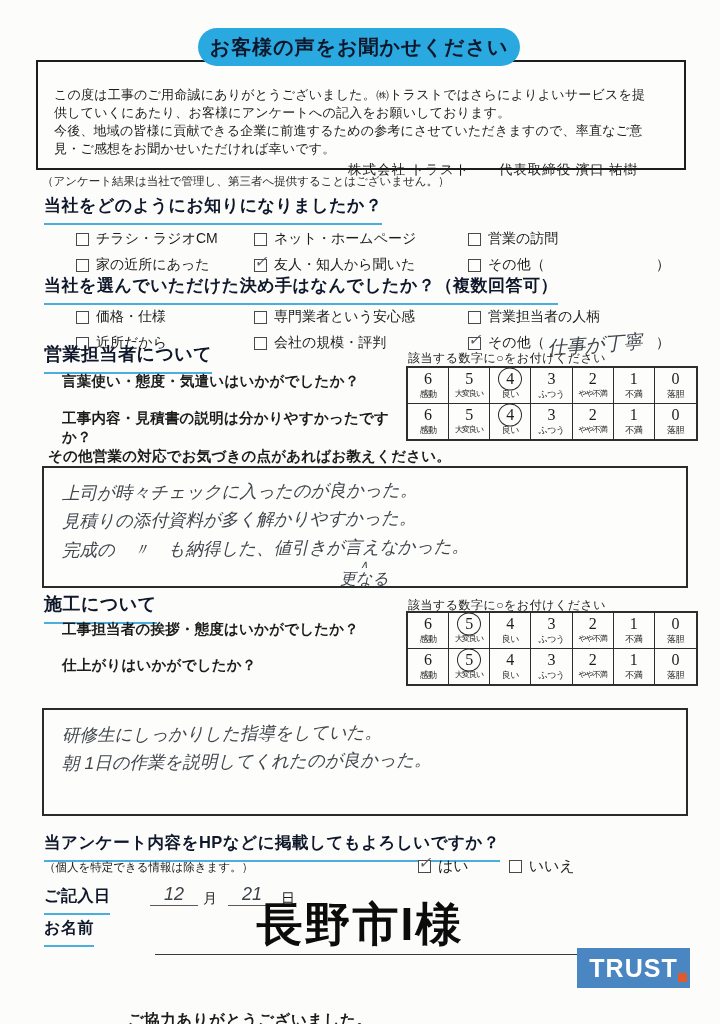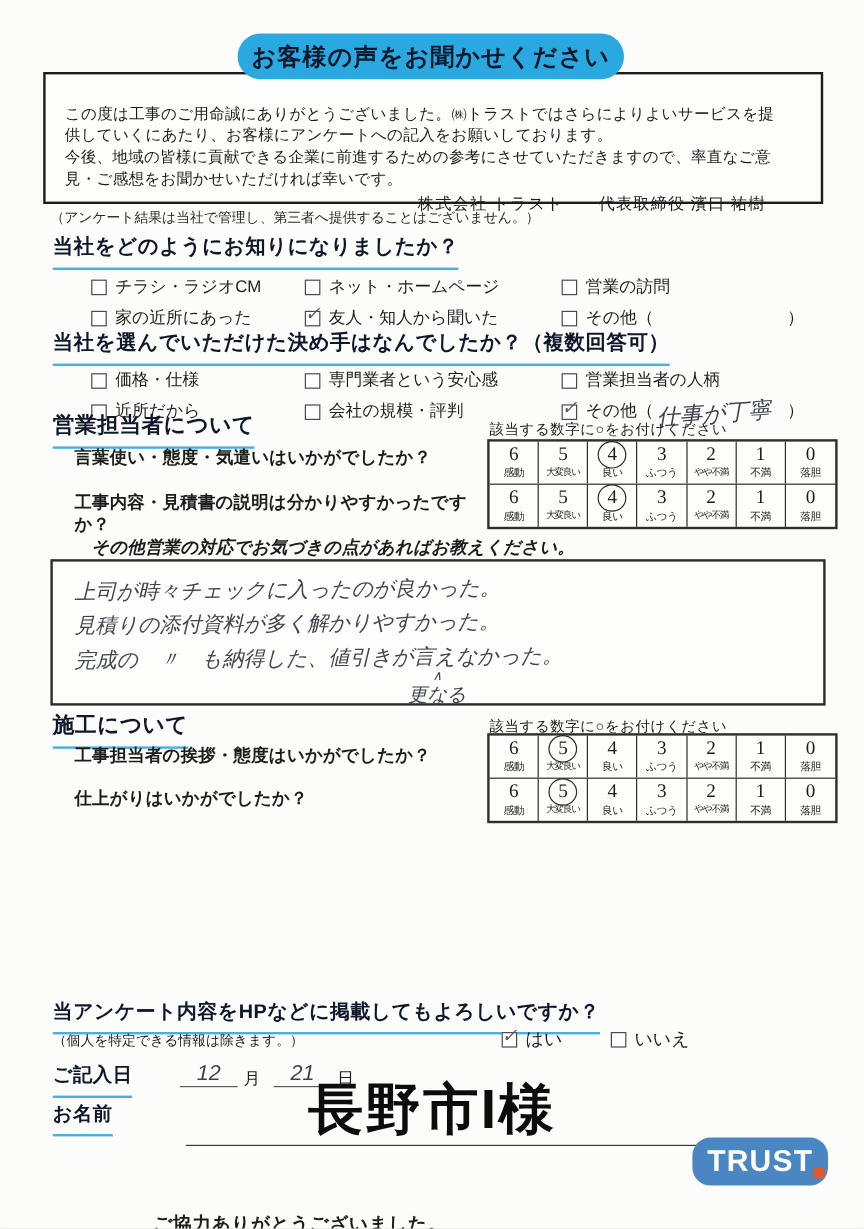--- a/index.html
+++ b/index.html
@@ -48,21 +48,21 @@
   .rate-num { font-family:"Liberation Serif", serif; font-size:16px; height:19px; line-height:19px; position:relative; }
   .rate-num.circled::after { content:""; position:absolute; left:50%; top:50%; width:22px; height:21px; transform:translate(-50%,-50%); border:1.7px solid #2b2b2b; border-radius:50%; }
   .rate-label { font-size:9px; letter-spacing:-.5px; }
   .rate-label.tiny { font-size:8px; letter-spacing:-1px; }
 
   
   .question { position:absolute; left:62px; font-size:14.5px; font-weight:700; letter-spacing:.2px; }
   .sq1 { top:372px; } .sq2 { top:409px; width:345px; }
   .cq1 { top:620px; } .cq2 { top:656px; }
   .prompt { position:absolute; font-size:14.5px; font-weight:700; letter-spacing:.2px; }
-  .p1 { left:76px; top:447px;font-style:italic; } .p2 { left:54px; top:689px; }
+  .p1 { left:48px; top:447px; } .p2 { left:54px; top:689px; }
 
   
   .comment-box { position:absolute; left:42px; width:646px; border:2px solid #2b2b2b; background:#fdfdfb; padding:8px 18px 0 18px; }
   .cbox1 { top:466px; height:122px; } .cbox2 { top:708px; height:108px; }
   .hand-line { font-size:17.5px; font-style:italic; color:#41464d; line-height:1.62; transform:rotate(-.6deg); white-space:nowrap; }
   .insert { position:absolute; left:296px; top:92px; display:flex; flex-direction:column; align-items:center; font-style:italic; color:#41464d; }
   .insert .caret { font-size:11px; line-height:9px; }
   .insert .itext { font-size:16px; }
 
   
@@ -73,21 +73,21 @@
   
   .hand-date { position:absolute; font-size:18px; font-style:italic; color:#3d434b; text-align:center; border-bottom:1.5px solid #5a5a5a; width:48px; }
   .dmonth { left:150px; top:884px; } .dday { left:228px; top:884px; }
   .unit { position:absolute; top:890px; font-size:14px; }
   .umonth { left:203px; } .uday { left:281px; }
   .big-name { position:absolute; left:0; right:0; top:894px; text-align:center; font-size:46px; font-weight:700; letter-spacing:2px; color:#0c0c0c; }
   .name-line { position:absolute; left:155px; top:954px; width:465px; border-top:1.6px solid #3a3a3a; }
   .thanks { position:absolute; left:128px; top:962px; font-size:15.5px; font-weight:600; letter-spacing:.5px;margin-top:48px; }
 
   
-  .logo { position:absolute; left:577px; top:948px; width:113px; height:40px; background:#4a86c2; color:#fff; display:flex; align-items:center; justify-content:center; font-size:25px; font-weight:800; letter-spacing:1px;border-radius:15px; }
+  .logo { position:absolute; left:577px; top:948px; width:113px; height:40px; background:#4a86c2; color:#fff; display:flex; align-items:center; justify-content:center; font-size:25px; font-weight:800; letter-spacing:1px; }
   .logo .dot { position:absolute; right:3px; bottom:6px; width:9px; height:9px; background:#e05a2b; }
 </style>
 </head>
 <body>
 
 <div id="page">
 
   <div class="banner">お客様の声をお聞かせください</div>
 
   <div class="intro-box">
@@ -300,20 +300,24 @@
         </div>
         <div class="rate-cell">
           <div class="rate-num">0</div>
           <div class="rate-label">落胆</div>
         </div>
       </div>
     </div>
   <div class="question cq1">工事担当者の挨拶・態度はいかがでしたか？</div>
   <div class="question cq2">仕上がりはいかがでしたか？</div>
 
+  <div class="comment-box cbox2">
+      <div class="hand-line">研修生にしっかりした指導をしていた。</div>
+      <div class="hand-line">朝 1日の作業を説明してくれたのが良かった。</div>
+    </div>
 
   <div class="sec-heading hppos">当アンケート内容をHPなどに掲載してもよろしいですか？</div>
   <div class="small-note serif">（個人を特定できる情報は除きます。）</div>
   <div class="yesno">
     <span class="opt">
       <span class="cb">
           <span class="ck">✓</span>
         </span>
       <span>はい</span>
     </span>

